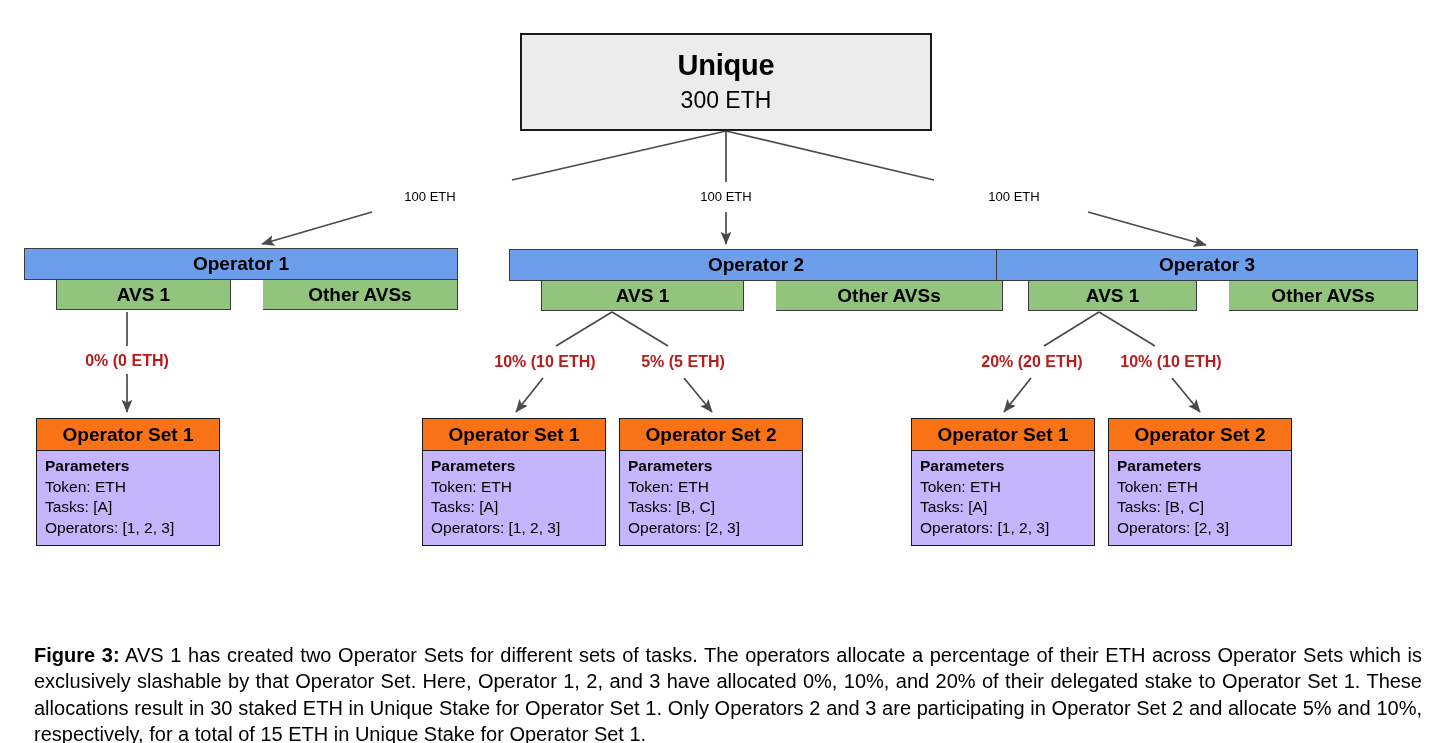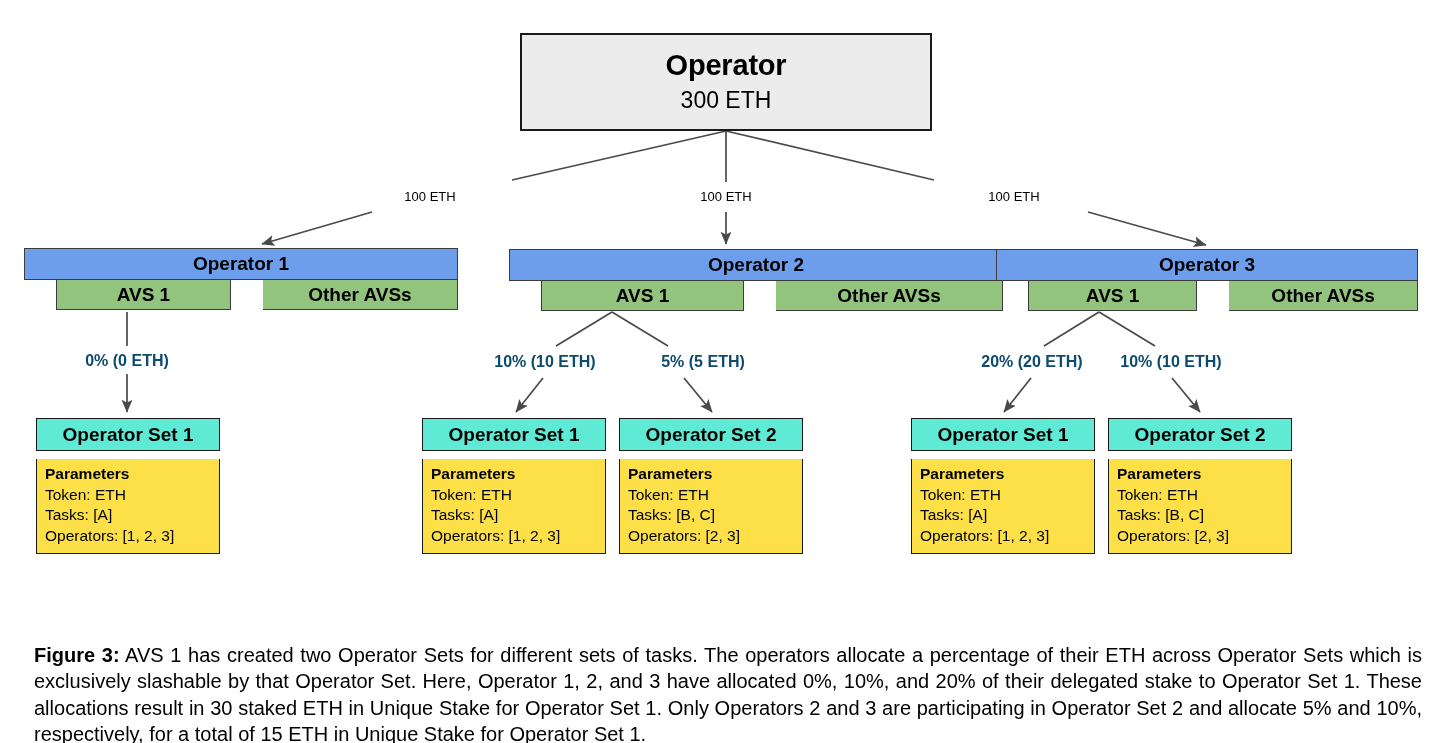--- a/index.html
+++ b/index.html
@@ -89,37 +89,36 @@
   }
   .avs-cell.left { border-right-width: 1.6px; }
   .avs-cell.right { border-left: none; }
 
   
   .opset-card {
     position: absolute;
     box-sizing: border-box;
   }
   .opset-header {
-    background: #5eead4;
+    background: #f97316;
     border: 1.7px solid #1a1a1a;
     box-sizing: border-box;
     height: 33px;
     display: flex;
     align-items: center;
     justify-content: center;
     font-size: 19px;
     font-weight: bold;
   }
   .opset-body {
-    background: #fde047;
+    background: #c4b5fd;
     border: 1.7px solid #1a1a1a;
     border-top: none;
     box-sizing: border-box;
     padding: 5px 8px 7px 8px;
-    margin-top: 8px;
   }
   .opset-body .ln {
     font-size: 15.5px;
     line-height: 1.33;
     white-space: nowrap;
   }
   .opset-body .ln.bold { font-weight: bold; }
 
   
   .edge-label {
@@ -127,21 +126,21 @@
     font-size: 13px;
     white-space: nowrap;
     transform: translateX(-50%);
   }
   .alloc-label {
     position: absolute;
     font-size: 16px;
     font-weight: bold;
     white-space: nowrap;
     transform: translateX(-50%);
-    color: #0c4a6e;
+    color: #b91c1c;
   }
 
   
   .caption {
     position: absolute;
     left: 34px;
     top: 642px;
     width: 1388px;
     font-size: 20px;
     line-height: 1.32;
@@ -183,21 +182,21 @@
 
       <line x1="1099" y1="312" x2="1044" y2="346"></line>
       <line x1="1031" y1="378" x2="1004" y2="412" marker-end="url(#ah)"></line>
 
       <line x1="1099" y1="312" x2="1155" y2="346"></line>
       <line x1="1172" y1="378" x2="1200" y2="412" marker-end="url(#ah)"></line>
     </g>
   </svg>
 
   <div class="stakers-box">
-    <div class="stakers-title">Operator</div>
+    <div class="stakers-title">Unique</div>
     <div class="stakers-sub">300 ETH</div>
   </div>
 
   <div class="edge-label" style="left:430px; top:189px;">100 ETH</div>
   <div class="edge-label" style="left:726px; top:189px;">100 ETH</div>
   <div class="edge-label" style="left:1014px; top:189px;">100 ETH</div>
 
   <div class="operator-block" style="left:24px; top:248px; width:434px;">
     <div class="operator-header">Operator 1</div>
     <div class="avs-row">
@@ -208,21 +207,21 @@
   <div class="alloc-label" style="left:127px; top:352px;">0% (0 ETH)</div>
 
   <div class="operator-block" style="left:509px; top:249px; width:494px;">
     <div class="operator-header">Operator 2</div>
     <div class="avs-row">
       <div class="avs-cell left" style="width:205px;">AVS 1</div>
       <div class="avs-cell right" style="width:229px;">Other AVSs</div>
     </div>
   </div>
   <div class="alloc-label" style="left:545px; top:353px;">10% (10 ETH)</div>
-  <div class="alloc-label" style="left:683px; top:353px;margin-left:20px;">5% (5 ETH)</div>
+  <div class="alloc-label" style="left:683px; top:353px;">5% (5 ETH)</div>
 
   <div class="operator-block" style="left:996px; top:249px; width:422px;">
     <div class="operator-header">Operator 3</div>
     <div class="avs-row">
       <div class="avs-cell left" style="width:205px;">AVS 1</div>
       <div class="avs-cell right" style="width:229px;">Other AVSs</div>
     </div>
   </div>
   <div class="alloc-label" style="left:1032px; top:353px;">20% (20 ETH)</div>
   <div class="alloc-label" style="left:1171px; top:353px;">10% (10 ETH)</div>

